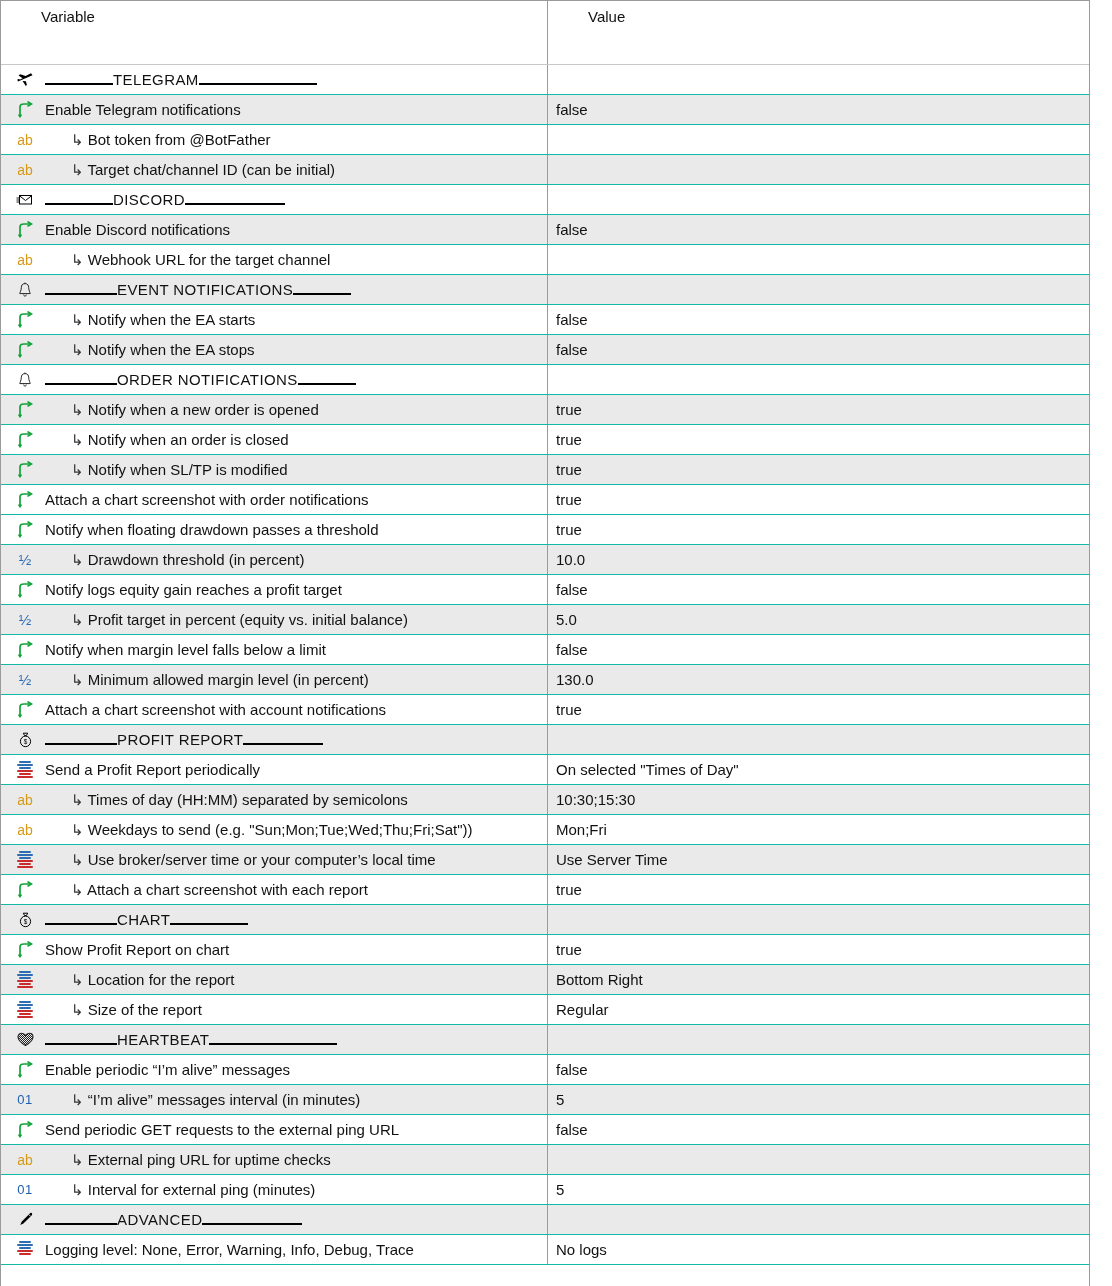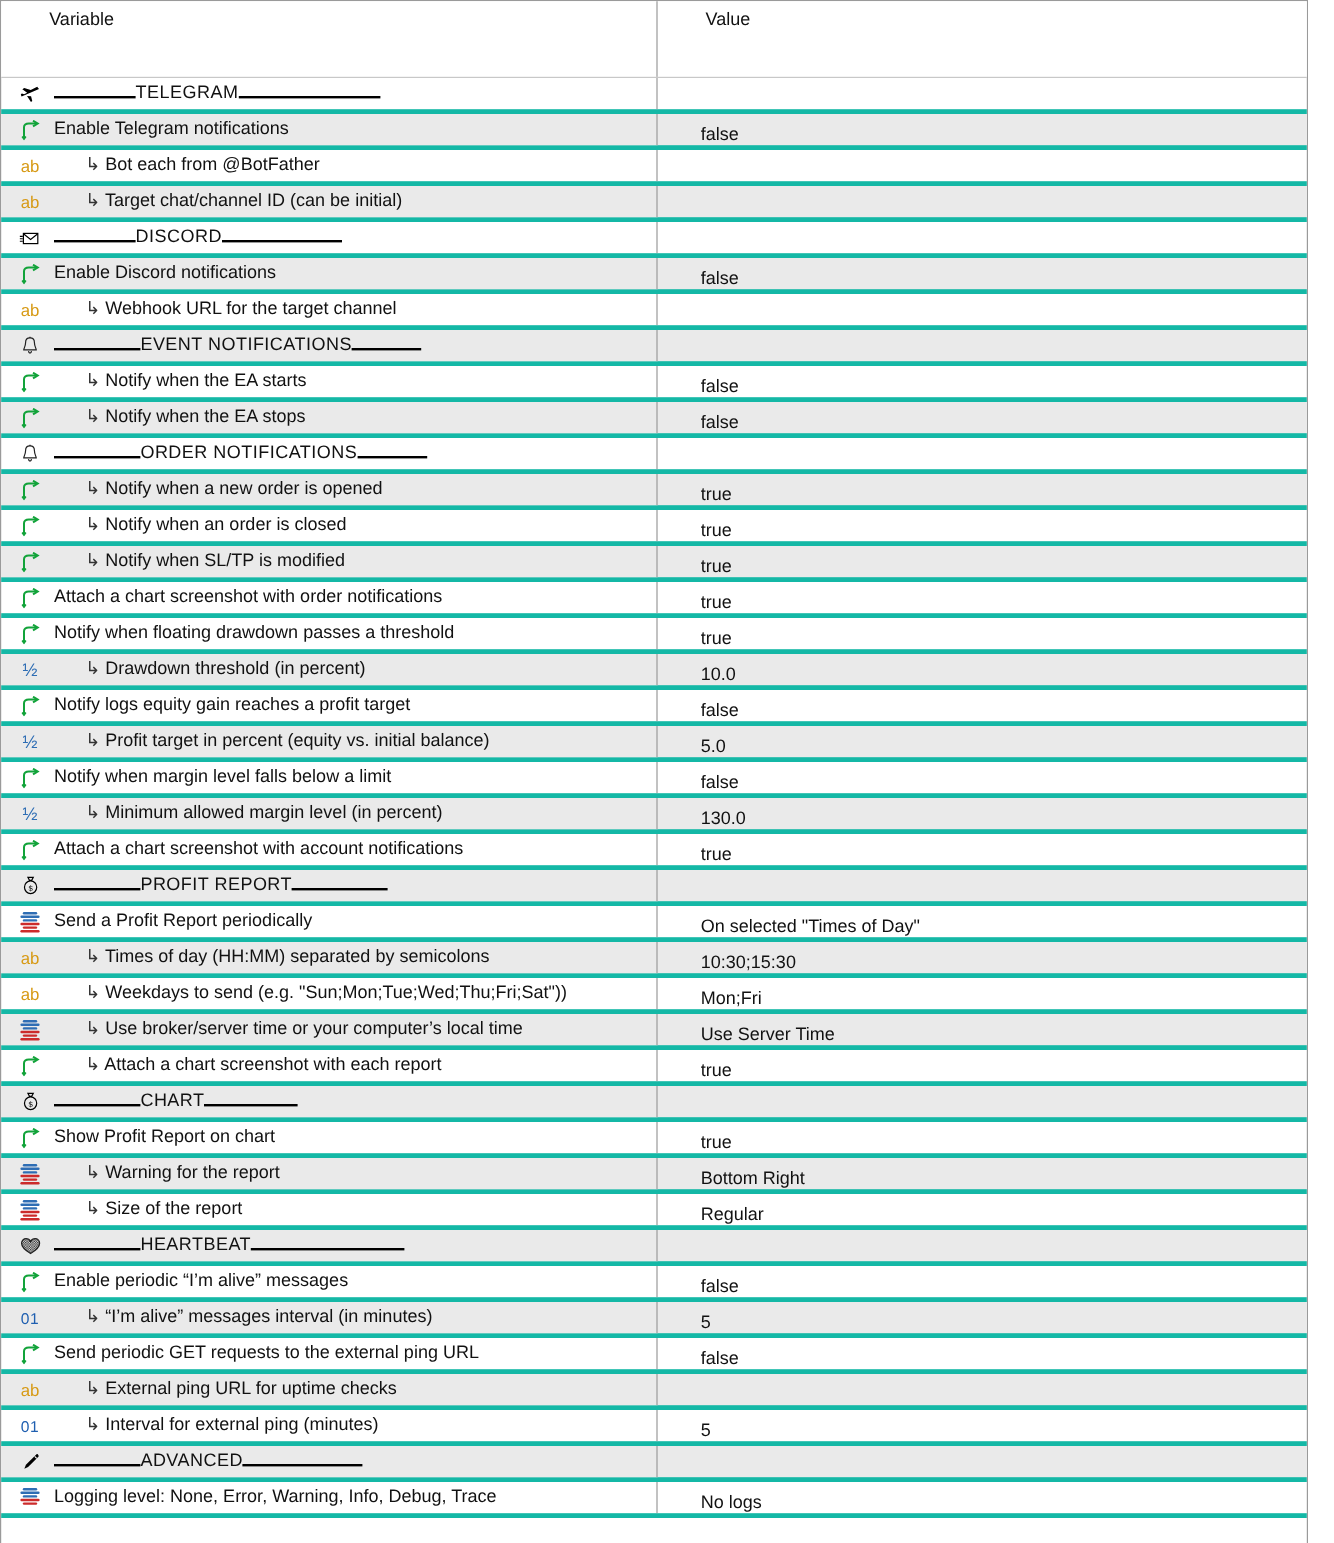--- a/index.html
+++ b/index.html
@@ -52,35 +52,34 @@
     display: flex;
     align-items: center;
   }
   .hdr .cell-var { align-items: flex-start; }
   .hdr .cell-val { align-items: flex-start; }
   .cell-val {
     flex: 1 1 auto;
     height: 100%;
     padding-left: 8px;
     display: flex;
-    align-items: flex-end;
+    align-items: center;
     font-size: 15px;
     color: #111;
   }
   .hdr-text {
     font-size: 15px;
     color: #111;
     line-height: 18px;
   }
 
   .row {
     display: flex;
     height: 30px;
-    border-bottom: 4px solid #14b8a6;
-    gap: 28px;
+    border-bottom: 1px solid #14b8a6;
   }
   .row.alt { background: #eaeaea; }
   .row.alt .cell-var { background: #eaeaea; }
   .row.sep-row .cell-var { }
 
   .icon {
     width: 28px;
     flex: 0 0 28px;
     display: inline-flex;
     align-items: center;
@@ -168,21 +167,21 @@
             </span>
             <span class="lbl">Enable Telegram notifications</span>
           </div>
           <div class="cell-val">
             <span>false</span>
           </div>
         </div>
         <div class="row">
           <div class="cell-var">
             <span class="icon ic-string">ab</span>
-            <span class="lbl indent"><span class="arrowch">↳</span> <span>Bot each from @BotFather</span></span>
+            <span class="lbl indent"><span class="arrowch">↳</span> <span>Bot token from @BotFather</span></span>
           </div>
           <div class="cell-val">
             <span></span>
           </div>
         </div>
         <div class="row alt">
           <div class="cell-var">
             <span class="icon ic-string">ab</span>
             <span class="lbl indent"><span class="arrowch">↳</span> <span>Target chat/channel ID (can be initial)</span></span>
           </div>
@@ -555,21 +554,21 @@
             <span class="icon">
               <span class="ic-enum">
                 <i></i>
                 <i></i>
                 <i></i>
                 <i></i>
                 <i></i>
                 <i></i>
               </span>
             </span>
-            <span class="lbl indent"><span class="arrowch">↳</span> <span>Warning for the report</span></span>
+            <span class="lbl indent"><span class="arrowch">↳</span> <span>Location for the report</span></span>
           </div>
           <div class="cell-val">
             <span>Bottom Right</span>
           </div>
         </div>
         <div class="row">
           <div class="cell-var">
             <span class="icon">
               <span class="ic-enum">
                 <i></i>

